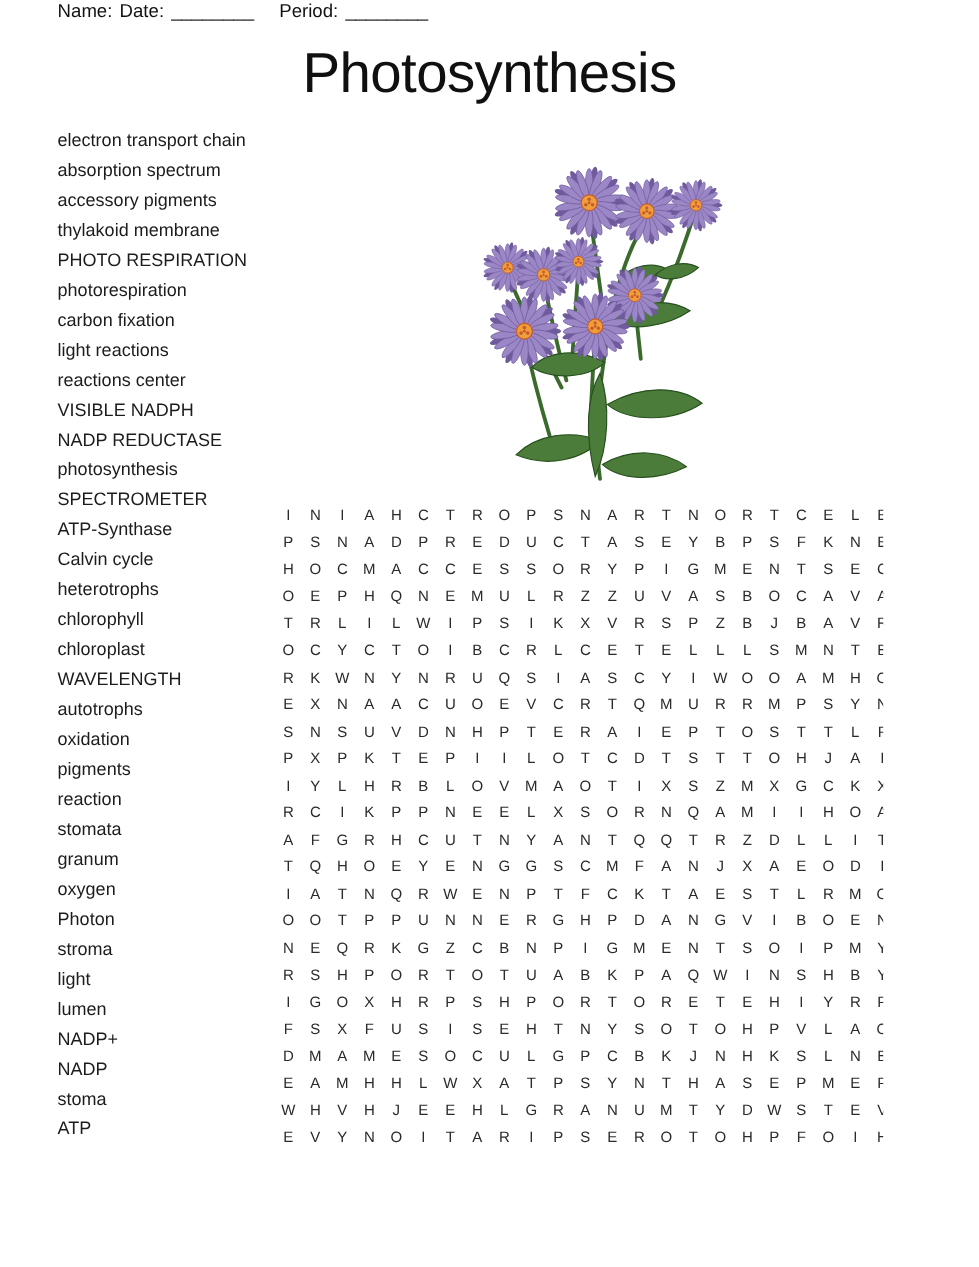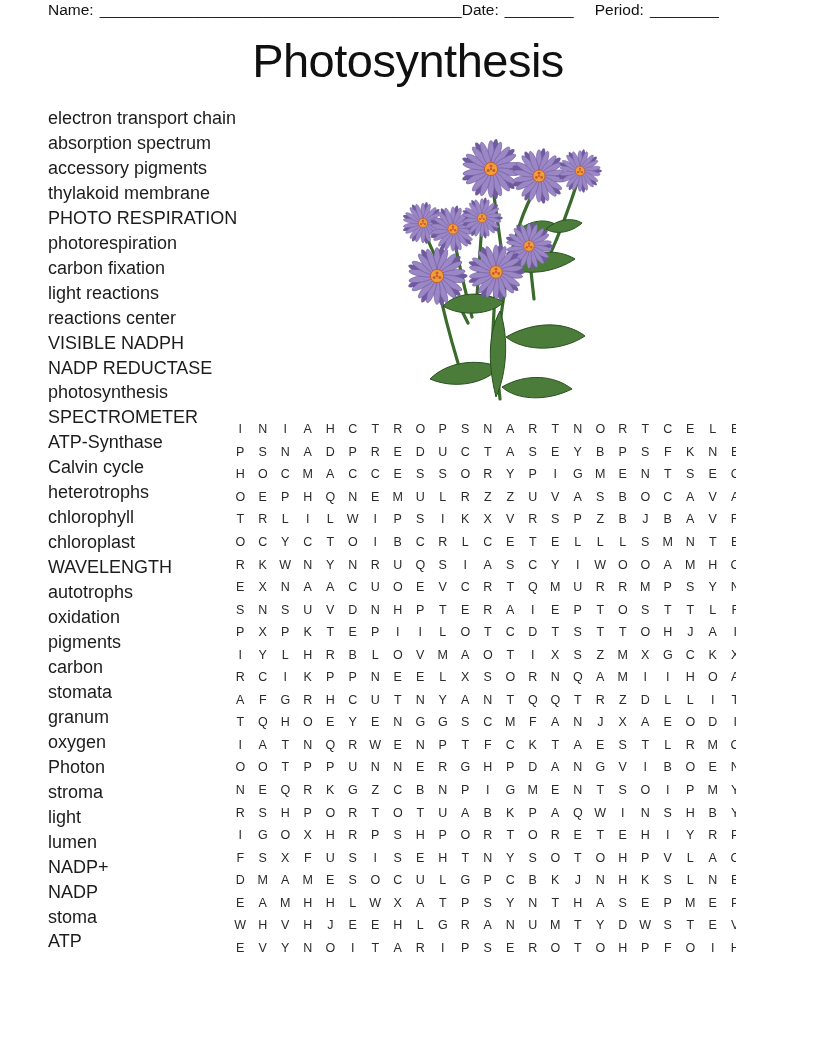--- a/index.html
+++ b/index.html
@@ -25,21 +25,21 @@
   
   .title {
     position:absolute; top:33px; left:0; width:816px;
     text-align:center; font-size:47px; font-weight:400;
     letter-spacing:-0.5px; color:#101010;
   }
 
   
   .word-list {
     position:absolute; left:48px; top:106px;
-    font-size:18px; line-height:24.95px;
+    font-size:15px; line-height:24.95px;
     color:#1c1c1c; white-space:nowrap;
   }
 
   
   .grid {
     position:absolute; left:229px; top:418px;
     display:grid;
     grid-template-columns:repeat(24, 22.5px);
     grid-auto-rows:22.55px;
   }
@@ -57,21 +57,20 @@
   .fl-center { fill:var(--center,#ef9e3d); stroke:var(--center_dark,#c75c2a); stroke-width:1; }
   .fl-dot { fill:var(--center_dark,#c75c2a); }
 </style>
 </head>
 <body>
 
 <div class="sheet" style="--petal: #9b87c6; --petal_dark: #6e5a9d; --center: #ef9e3d; --center_dark: #c75c2a; --leaf: #4c7c39; --leaf_dark: #27511f; --stem: #3a6b2d;">
 
   <div class="header">
     <span class="lbl">Name:</span>
-    <span class="blank">__________________________________________</span>
     <span class="lbl gap-date">Date:</span>
     <span class="blank">________</span>
     <span class="lbl gap-period">Period:</span>
     <span class="blank">________</span>
   </div>
 
   <h1 class="title">Photosynthesis</h1>
 
   <div class="word-list">
       <div>electron transport chain</div>
@@ -89,21 +88,21 @@
       <div>SPECTROMETER</div>
       <div>ATP-Synthase</div>
       <div>Calvin cycle</div>
       <div>heterotrophs</div>
       <div>chlorophyll</div>
       <div>chloroplast</div>
       <div>WAVELENGTH</div>
       <div>autotrophs</div>
       <div>oxidation</div>
       <div>pigments</div>
-      <div>carbon</div>
+      <div>reaction</div>
       <div>stomata</div>
       <div>granum</div>
       <div>oxygen</div>
       <div>Photon</div>
       <div>stroma</div>
       <div>light</div>
       <div>lumen</div>
       <div>NADP+</div>
       <div>NADP</div>
       <div>stoma</div>

